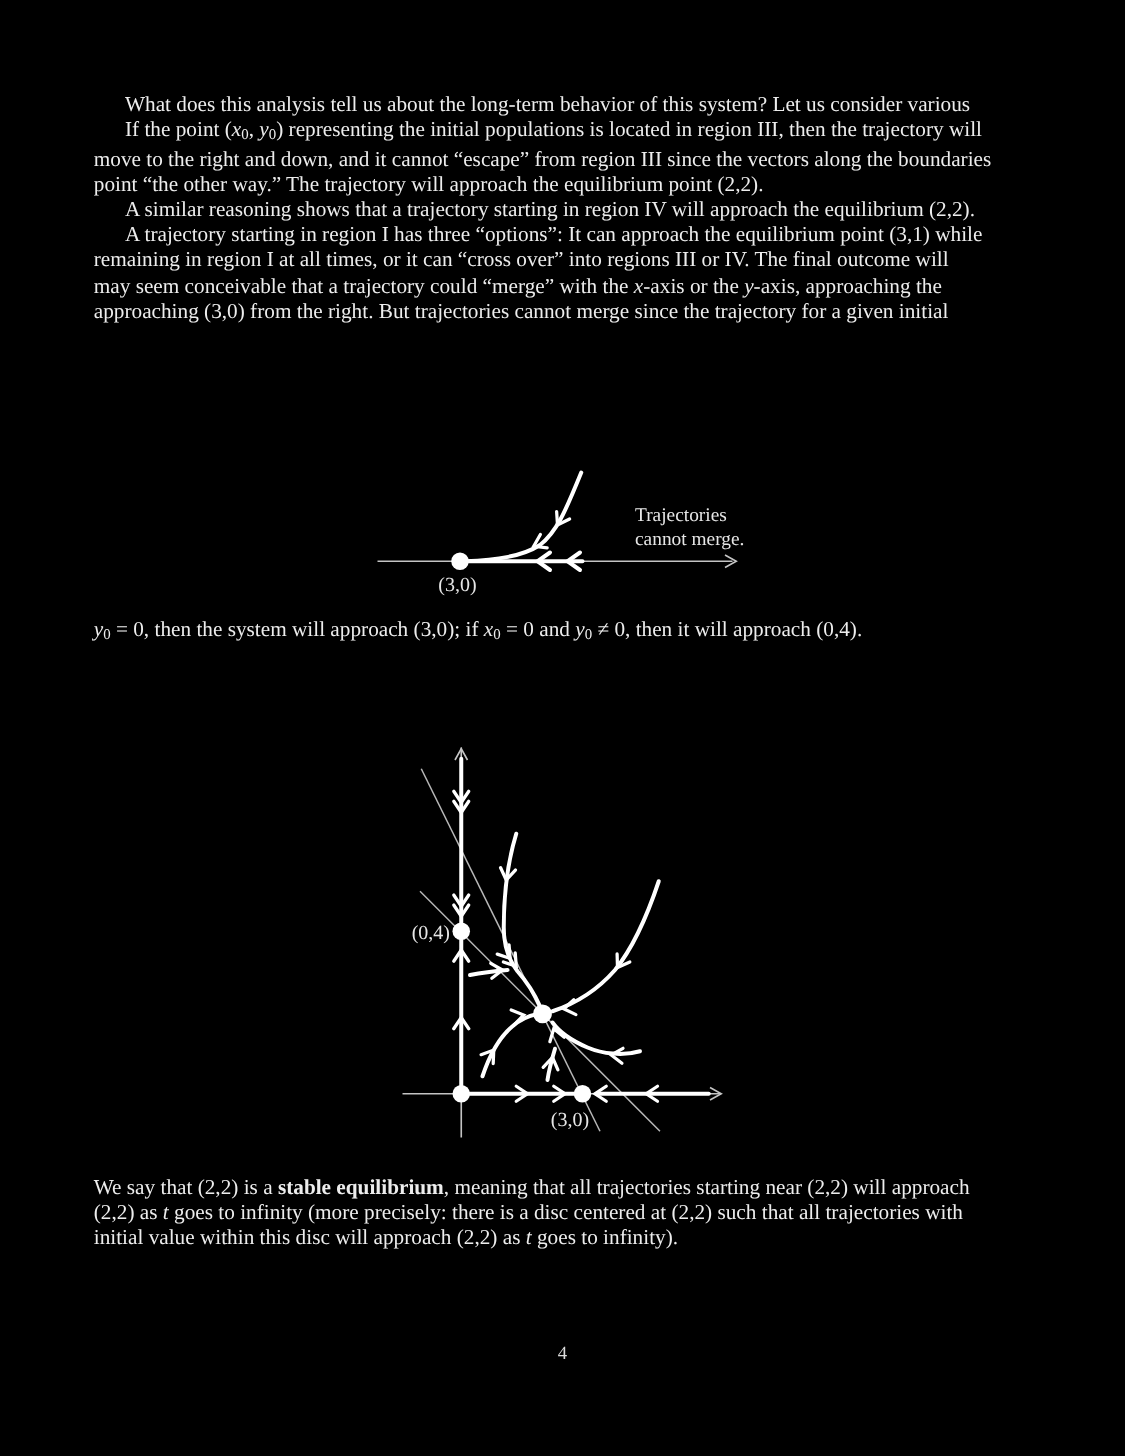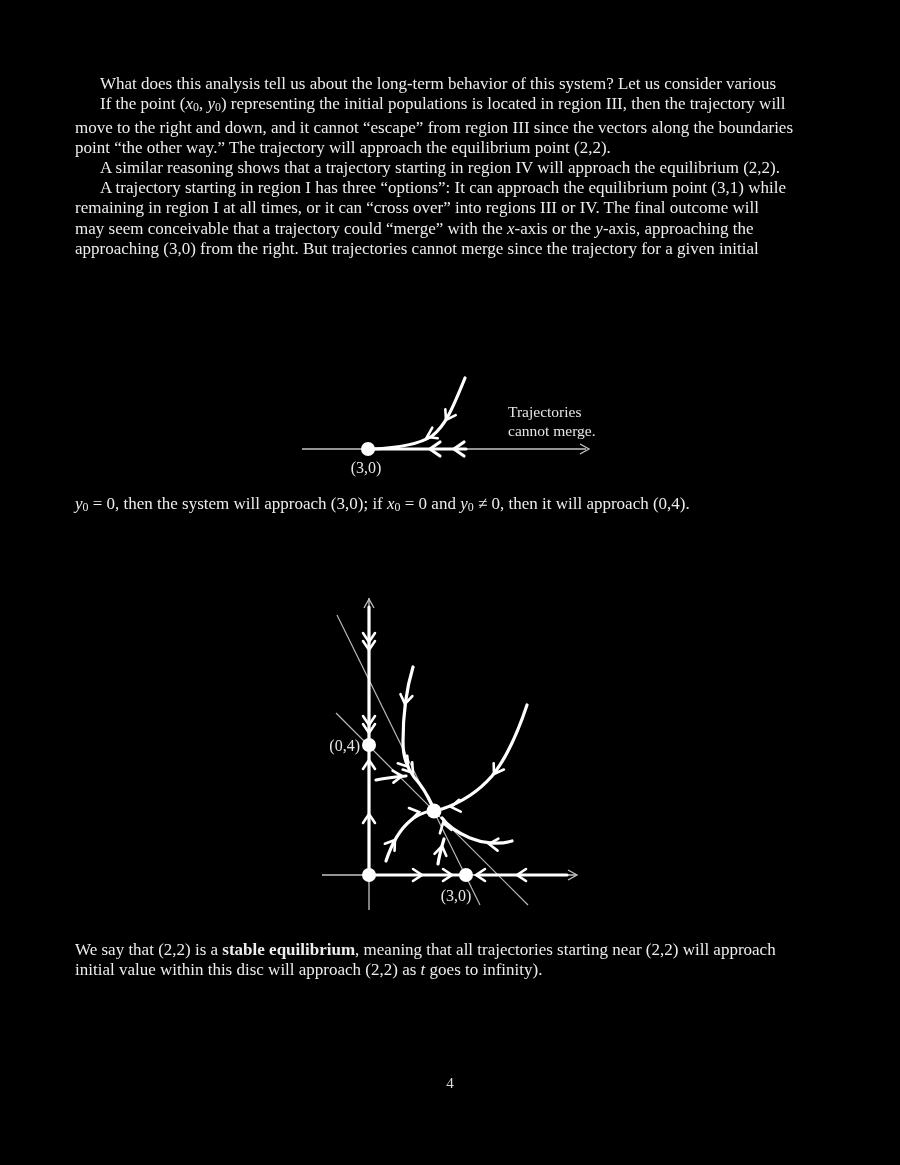--- a/index.html
+++ b/index.html
@@ -182,19 +182,20 @@
     <circle class="dot" cx="148" cy="285" r="7"></circle>
     <circle class="dot" cx="116" cy="221" r="7.5"></circle>
 
     <text class="figtext" x="42" y="161" text-anchor="end">(0,4)</text>
     <text class="figtext" x="138" y="311" text-anchor="middle">(3,0)</text>
   </svg>
 
   <div class="textblock" style="top:929px;margin-top:11px;">
       <div class="para">
         <div class="line"><span>We say that (2,2) is a </span><span class="b">stable equilibrium</span><span>, meaning that all trajectories starting near (2,2) will approach</span></div>
+        <div class="line"><span>(2,2) as </span><span class="i">t</span><span> goes to infinity (more precisely: there is a disc centered at (2,2) such that all trajectories with</span></div>
         <div class="line"><span>initial value within this disc will approach (2,2) as </span><span class="i">t</span><span> goes to infinity).</span></div>
       </div>
     </div>
 
   <div class="pagenum">4</div>
 
 </div>
 
 </body></html>

